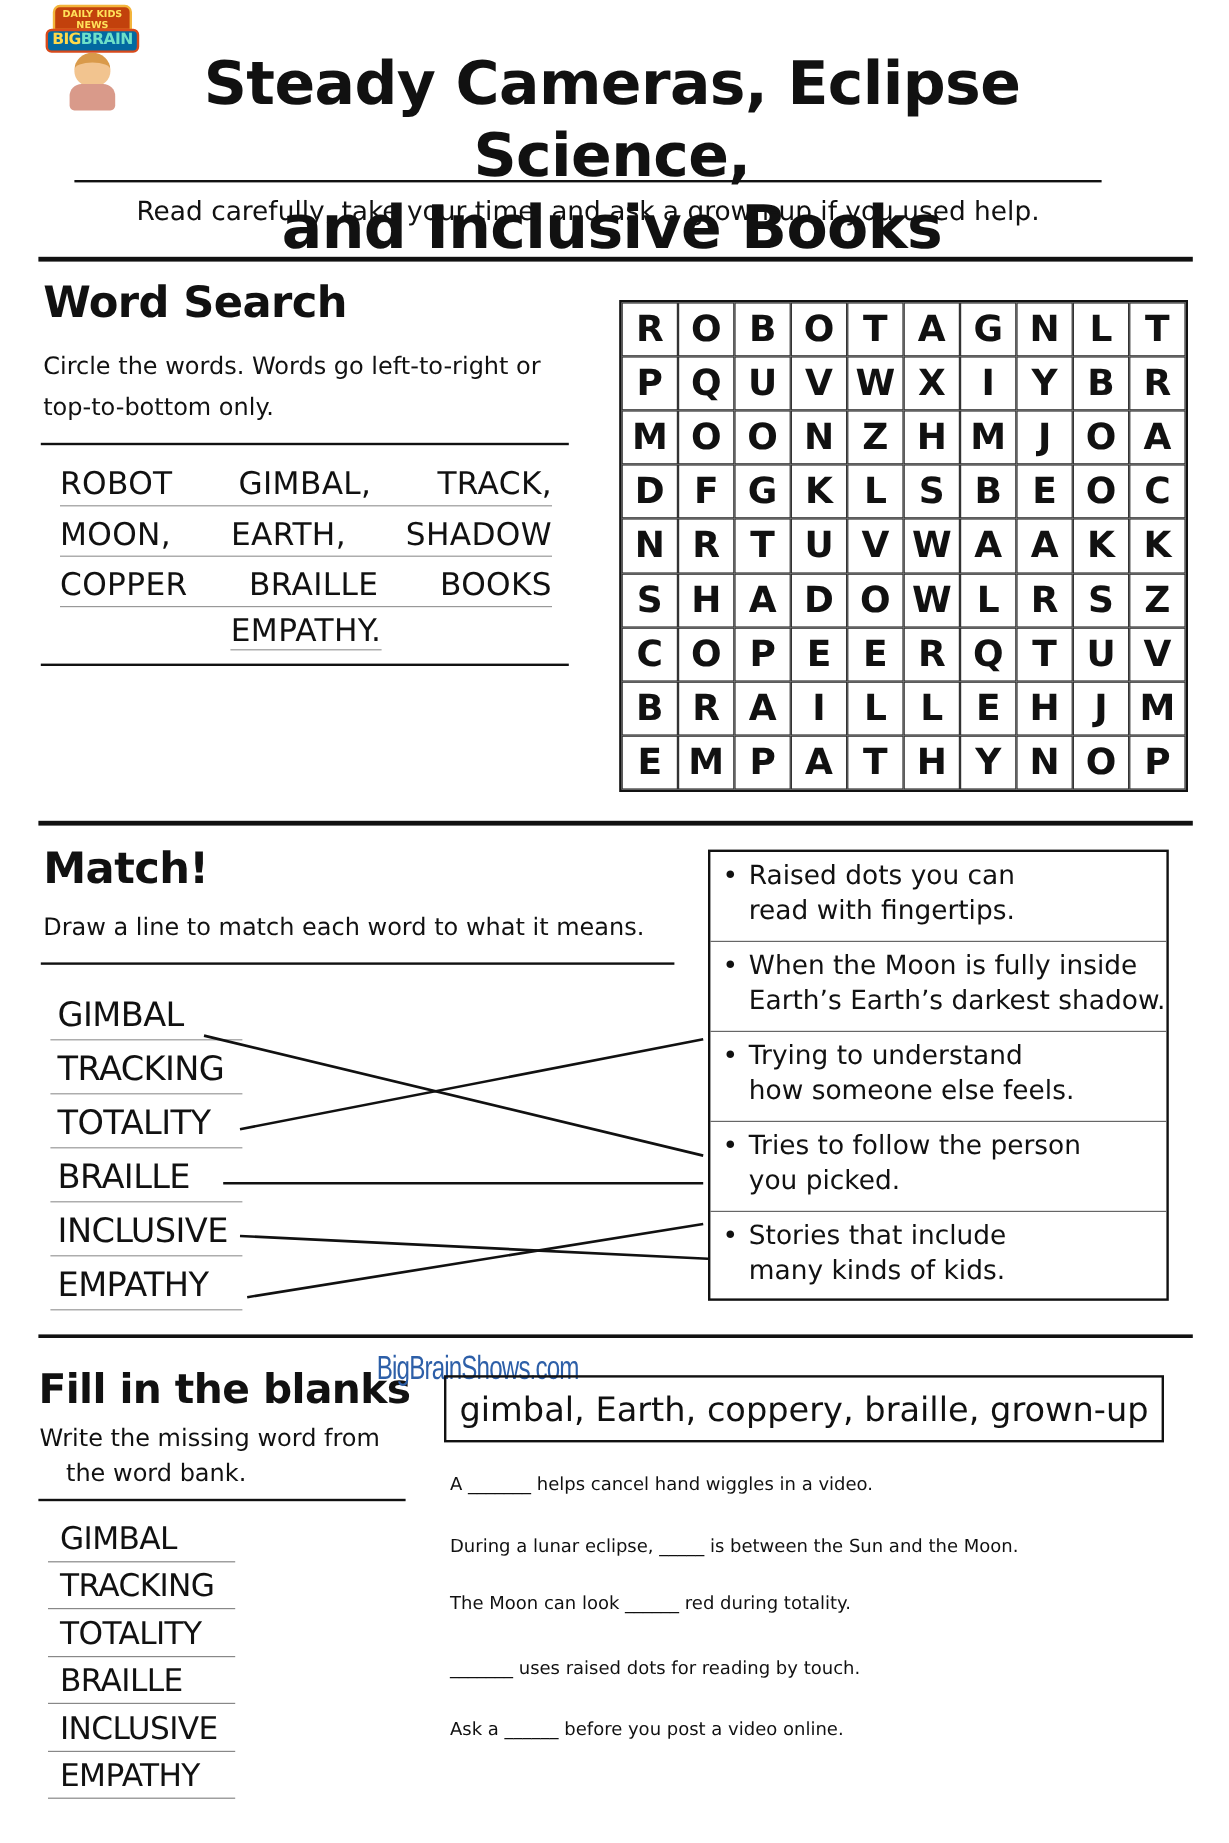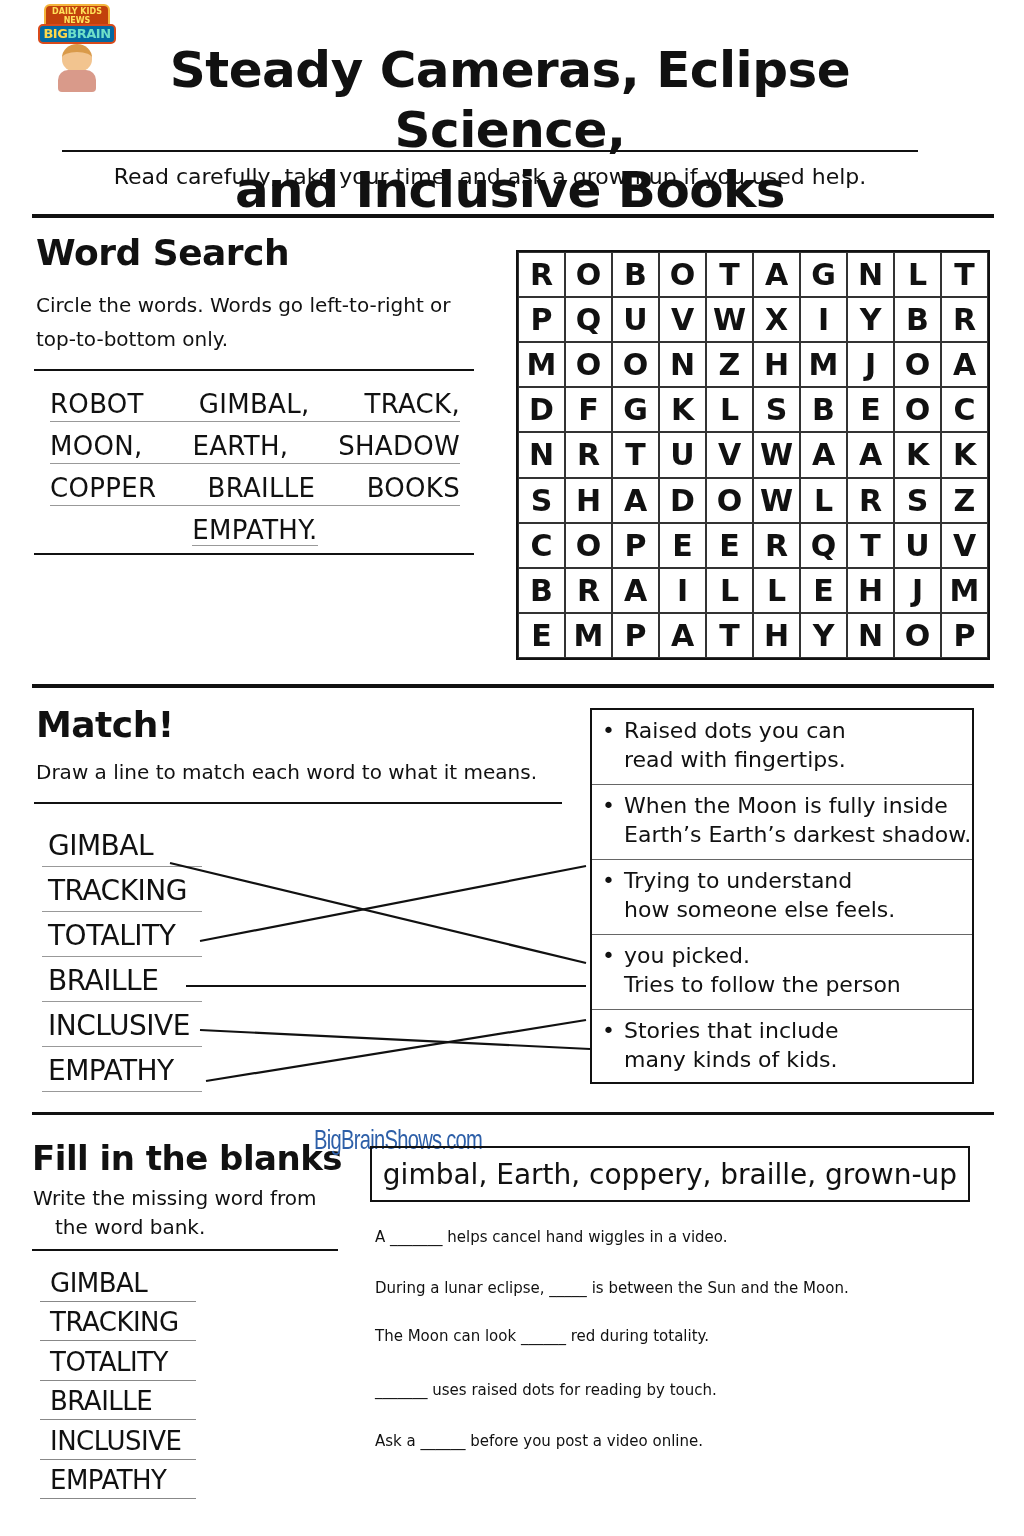--- a/index.html
+++ b/index.html
@@ -18,21 +18,21 @@
   .title { left: 60px; top: 40px; width: 900px; text-align: center; font-size: 50px; font-weight: bold; line-height: 60px; letter-spacing: -0.5px; }
   .rule { background: #111; height: 2px; }
   .subtitle { left: 60px; top: 164px; width: 860px; text-align: center; font-size: 22px; }
   .thick { height: 4px; background: #111; }
 
   
   .h2 { font-size: 36px; font-weight: bold; letter-spacing: -0.5px; }
   .instr { font-size: 20px; line-height: 34px; }
   .wordlist { left: 50px; top: 380px; width: 410px; }
   .wl-row { display: flex; justify-content: space-between; border-bottom: 1.5px solid #999; height: 42px; align-items: flex-end; padding-bottom: 2px; font-size: 26px; letter-spacing: 0.3px; }
-  .wl-row.center { justify-content: center; border-bottom: none; }
+  .wl-row.center { justify-content: center; border-bottom: none; align-items: center; }
   .wl-row.center span { border-bottom: 1.5px solid #999; }
 
   .grid { left: 516px; top: 250px; width: 474px; height: 410px; border: 2.5px solid #111; display: grid; grid-template-columns: repeat(10, 1fr); grid-template-rows: repeat(9, 1fr); }
   .cell { border: 1px solid #333; display: flex; align-items: center; justify-content: center; font-size: 30px; font-weight: bold; font-family: "DejaVu Sans", sans-serif; }
 
   
   .match-words { left: 42px; top: 822px; width: 160px; }
   .mw { height: 45px; font-size: 28px; display: flex; align-items: flex-end; padding-left: 6px; padding-bottom: 4px; border-bottom: 1.5px solid #999; letter-spacing: -0.5px; }
   .defs { left: 590px; top: 708px; width: 384px; height: 376px; border: 2px solid #111; }
   .def { height: 75px; border-bottom: 1.5px solid #666; padding: 6px 8px 0 10px; font-size: 22px; line-height: 29px; display: flex; }
@@ -226,22 +226,22 @@
   <div class="def">
       <span class="bullet">•</span>
       <div>
         <div>Trying to understand</div>
         <div>how someone else feels.</div>
       </div>
     </div>
   <div class="def">
       <span class="bullet">•</span>
       <div>
+        <div>Tries to follow the person</div>
         <div>you picked.</div>
-        <div>Tries to follow the person</div>
       </div>
     </div>
   <div class="def">
       <span class="bullet">•</span>
       <div>
         <div>Stories that include</div>
         <div>many kinds of kids.</div>
       </div>
     </div>
 </div>

